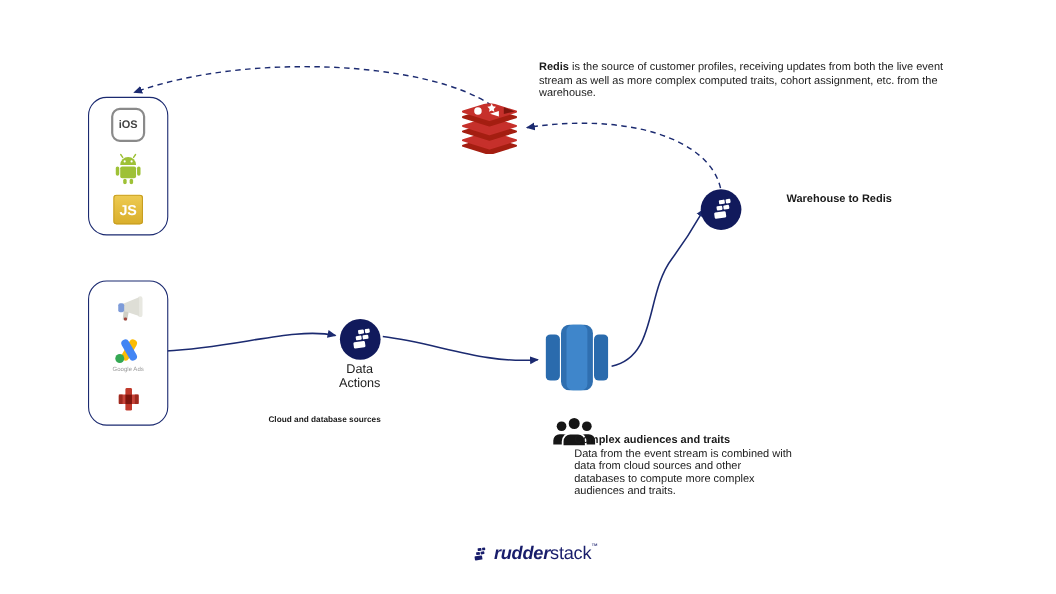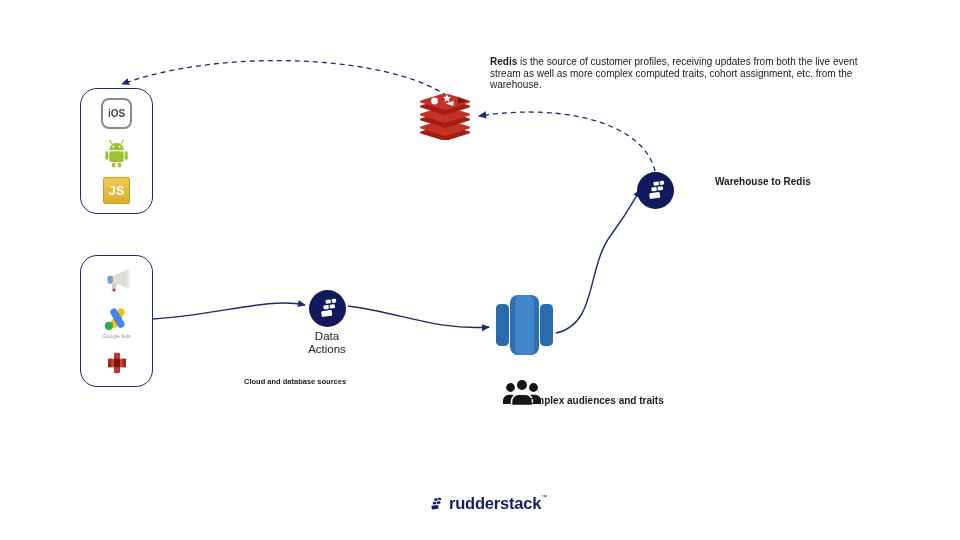--- a/index.html
+++ b/index.html
@@ -43,22 +43,22 @@
   #note-complex{left:522px;top:364px;width:200px;margin-top:31px;}
   #note-cloud{left:244px;top:377px;width:122px;font-size:7.5px;line-height:9.2px;}
   .note .title{display:block;font-weight:700;}
   #redis-logo{position:absolute;left:418px;top:94px;}
   #warehouse-icon{position:absolute;left:496px;top:295px;}
   #people-icon{position:absolute;left:502px;top:377px;}
   #brand{
     position:absolute;left:428px;top:494px;display:flex;align-items:center;gap:6px;
   }
   #brand .word{font-size:16.5px;color:#181D6B;letter-spacing:-0.2px;}
-  #brand .bold{font-weight:800;}
-  #brand .light{font-weight:700;}
+  #brand .bold{font-weight:800;font-style:italic;}
+  #brand .light{font-weight:400;}
   #brand .tm{font-size:6px;vertical-align:top;color:#181D6B;}
 </style>
 </head>
 <body>
 
 <div id="canvas">
 
   <svg id="connectors" viewBox="0 0 960 540">
     <defs>
       <marker id="arw" viewBox="0 0 10 8" refX="8" refY="4" markerWidth="9" markerHeight="8" markerUnits="userSpaceOnUse" orient="auto">
@@ -192,20 +192,21 @@
       <path d="M1,27 v-3.5 a5.8,5.8 0 0 1 5.8,-5.8 h3.4 a5.8,5.8 0 0 1 5.8,5.8 V27 Z"></path>
       <circle cx="31.5" cy="10.5" r="4.4"></circle>
       <path d="M24,27 v-3.5 a5.8,5.8 0 0 1 5.8,-5.8 h3.4 a5.8,5.8 0 0 1 5.8,5.8 V27 Z"></path>
       <circle cx="20" cy="8" r="5.8" stroke="#fff" stroke-width="1.6"></circle>
       <path d="M9.5,28.5 v-4.2 a7,7 0 0 1 7,-7 h7 a7,7 0 0 1 7,7 v4.2 Z" stroke="#fff" stroke-width="1.6"></path>
     </g>
   </svg>
 
   <div class="note" id="note-complex">
     <span class="title">Complex audiences and traits</span>
+    <span>Data from the event stream is combined with data from cloud sources and other databases to compute more complex audiences and traits.</span>
   </div>
 
   <div class="note" id="note-cloud">
     <span class="title">Cloud and database sources</span>
   </div>
 
   <div id="brand">
     <svg width="15" height="16" viewBox="0 0 24 24" style="color:#181D6B">
         <use href="#rs-bricks"></use>
       </svg>

